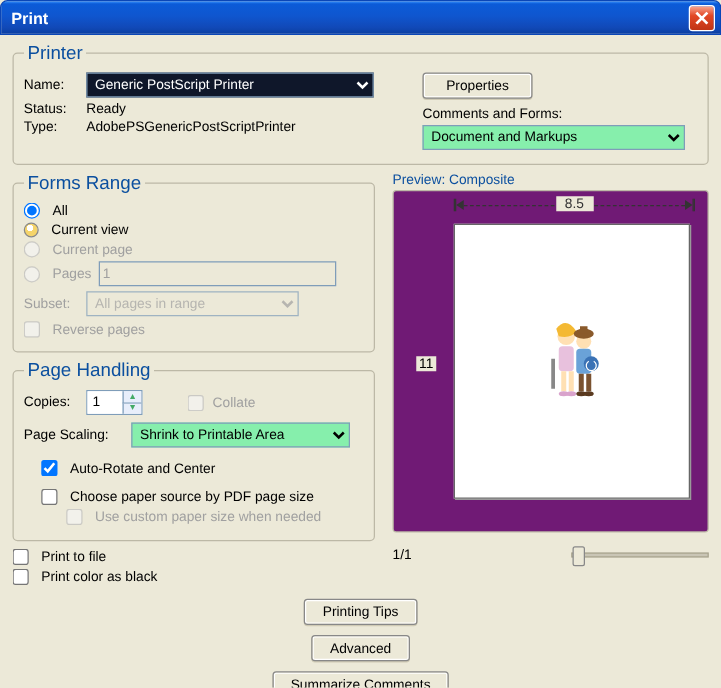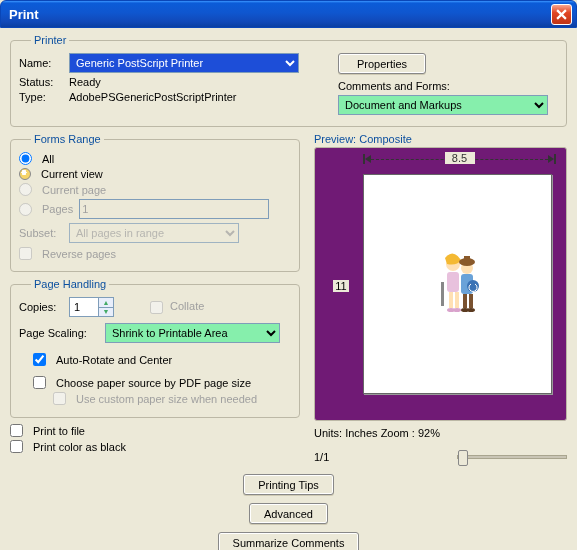--- a/index.html
+++ b/index.html
@@ -24,21 +24,21 @@
 
   .content { padding: 6px 10px 8px 10px; }
 
   fieldset {
     border: 1px solid #bcb8a6;
     border-radius: 4px;
     padding: 4px 8px 8px 8px;
     margin: 0 0 6px 0;
     position: relative;
   }
-  legend { color: #0b4f9f; padding: 0 3px; font-size:11px;margin-left:12px; }
+  legend { color: #0b4f9f; padding: 0 3px; font-size:15px; }
 
   .row { display:flex; align-items:center; margin: 3px 0; gap:6px; }
   .lbl { width: 44px; }
   .top { display:flex; gap:14px; align-items:flex-start;}
 
   .btn {
     background: #ece9d8;
     border: 1px solid #888;
     border-radius: 3px;
     padding: 2px 14px;
@@ -49,21 +49,21 @@
 
   select, input.text, .combo {
     font-size:11px;
     border:1px solid #7f9db9;
     background:#86efac;
     height:20px;
     padding:1px 2px;
   }
   select{padding-right:16px;}
   .combo-sel {
-    background:#1d4ed8; color:#fff;
+    background:#0f172a; color:#fff;
   }
 
   input[type=radio], input[type=checkbox]{margin:0 4px 0 0; vertical-align:middle;}
   .radio-yellow {
     appearance:none; width:12px;height:12px;border-radius:50%;
     border:1px solid #888; background: radial-gradient(circle at 40% 35%, #fff 0 28%, #f5d46a 30% 100%);
     display:inline-block; margin:0 4px 0 0; vertical-align:middle;
   }
 
   .disabled, .disabled * { color:#a0a0a0 !important; }
@@ -270,23 +270,20 @@
             <rect x="20" y="40" width="4" height="16" fill="#ffe0b3"></rect>
             <rect x="28" y="42" width="4" height="14" fill="#7a5230"></rect>
             <rect x="34" y="42" width="4" height="14" fill="#7a5230"></rect>
             <ellipse cx="16" cy="58" rx="4" ry="2" fill="#d9a3cc"></ellipse>
             <ellipse cx="22" cy="58" rx="4" ry="2" fill="#d9a3cc"></ellipse>
             <ellipse cx="30" cy="58" rx="4" ry="2" fill="#5a3a1f"></ellipse>
             <ellipse cx="36" cy="58" rx="4" ry="2" fill="#5a3a1f"></ellipse>
           </svg>
        </div>
     </div>
-    <div class="row" style="margin-top:6px">
-      <span>Units: Inches Zoom :  92%</span>
-    </div>
     <div class="row" style="margin-top:12px">
       <span>1/1</span>
       <span class="spacer"></span>
       <span class="slider">
             <span class="thumb"></span>
           </span>
     </div>
   </div>
 </div>
 

